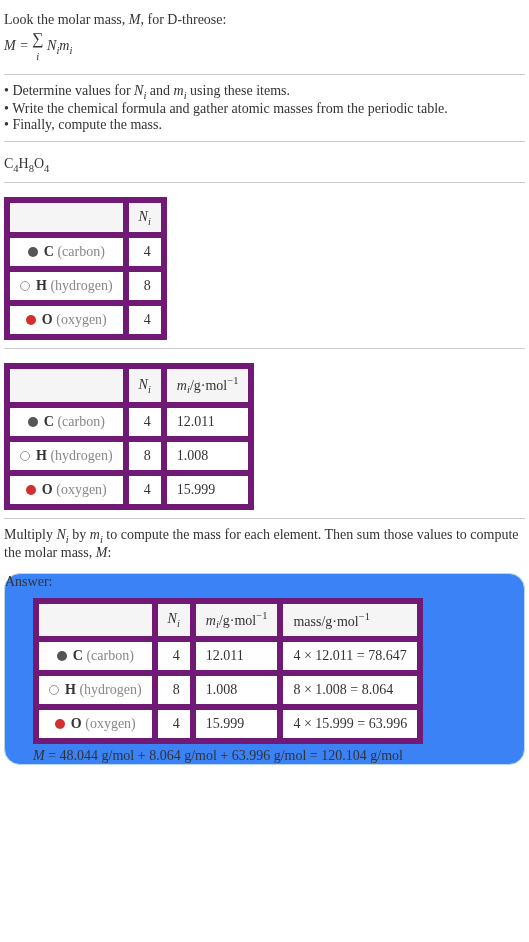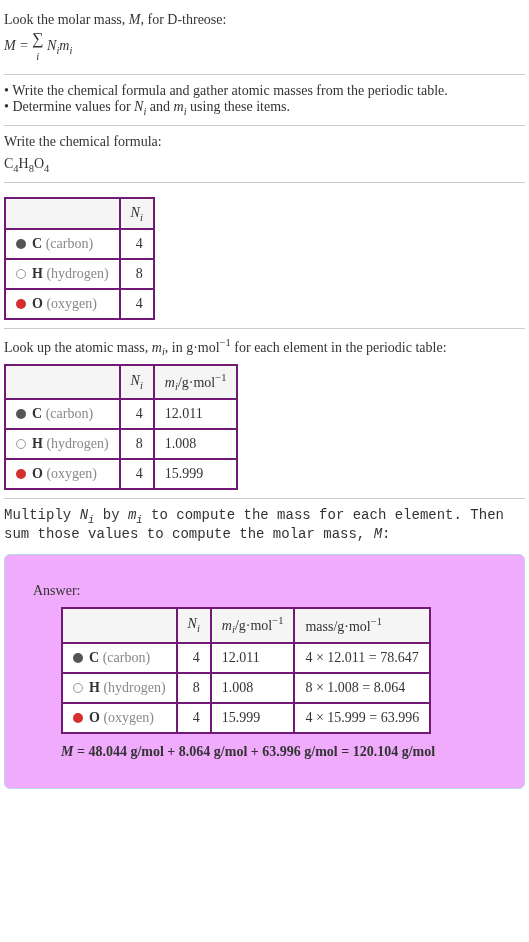--- a/index.html
+++ b/index.html
@@ -32,32 +32,33 @@
     }
     .sup {
       font-size: 0.75em;
       vertical-align: super;
     }
     table {
       border-collapse: collapse;
       margin-top: 6px;
     }
     th, td {
-      border: 2px solid #701a75;
+      border: 6px solid #701a75;
       padding: 6px 10px;
       text-align: left;
       font-weight: normal;
     }
     th {
       background: #f5f5f5;
     }
     .element-cell {
       display: flex;
       align-items: center;
       gap: 6px;
+      justify-content: center;
     }
     .dot {
       width: 10px;
       height: 10px;
       border-radius: 50%;
       display: inline-block;
       flex-shrink: 0;
     }
     .dot-c {
       background: #555;
@@ -66,38 +67,37 @@
       background: #fff;
       border: 1px solid #999;
     }
     .dot-o {
       background: #d32f2f;
     }
     .element-name {
       color: #888;
     }
     .answer-box {
-      background: #f0abfc;
+      background: #3b82f6;
       border: 1px solid #b8d8e8;
-      border-radius: 6px;
-      padding: 28px;
+      border-radius: 16px;
+      padding: 0;
       margin-top: 8px;
     }
     .answer-label {
       margin-bottom: 8px;
     }
     .answer-box table {
       background: #fff;
       margin-left: 28px;
     }
     .answer-final {
-      margin-top: 10px;
+      margin-top: 4px;
       margin-left: 28px;
       font-style: italic;
-      font-weight: bold;
     }
     .num-col {
       text-align: right;
     }
     .chem-formula {
       margin-top: 6px;
     }
   </style>
 </head>
 <body>
@@ -105,28 +105,28 @@
 <div class="section">
   <div>
     <span>Look the molar mass, </span><i>M</i><span>, for D-threose:</span>
   </div>
   <div class="formula">
     <span>M</span><span> = </span><span style="display:inline-block;vertical-align:middle;text-align:center;"><span style="font-size:16px;font-style:normal;">∑</span><br><span class="sub" style="vertical-align:baseline;">i</span></span><span> N</span><span class="sub">i</span><span>m</span><span class="sub">i</span>
   </div>
 </div>
 
 <div class="section">
-  <div>• Write the chemical formula and gather atomic masses from the periodic table.</div>
   <div>
     <span>• Determine values for </span><i>N</i><i class="sub">i</i><span> and </span><i>m</i><i class="sub">i</i><span> using these items.</span>
   </div>
-</div>
-
-<div class="section">
-  <div>Write the chemical formula:</div>
+  <div>• Write the chemical formula and gather atomic masses from the periodic table.</div>
+  <div>• Finally, compute the mass.</div>
+</div>
+
+<div class="section">
   <div class="chem-formula">
     <span>C</span><span class="sub">4</span><span>H</span><span class="sub">8</span><span>O</span><span class="sub">4</span>
   </div>
 </div>
 
 <div class="section">
   <table>
     <tbody>
         <tr>
       <th></th>
@@ -157,23 +157,20 @@
               <span><b>O</b> <span class="element-name">(oxygen)</span></span>
             </div>
           </td>
       <td class="num-col">4</td>
     </tr>
   </tbody>
     </table>
 </div>
 
 <div class="section">
-  <div>
-    <span>Look up the atomic mass, </span><i>m</i><i class="sub">i</i><span>, in g·mol</span><span class="sup">−1</span><span> for each element in the periodic table:</span>
-  </div>
   <table>
     <tbody>
         <tr>
       <th></th>
       <th><i>N</i><i class="sub">i</i></th>
       <th><i>m</i><i class="sub">i</i><span>/g·mol</span><span class="sup">−1</span></th>
     </tr>
     <tr>
       <td>
             <div class="element-cell">
@@ -201,21 +198,21 @@
               <span><b>O</b> <span class="element-name">(oxygen)</span></span>
             </div>
           </td>
       <td class="num-col">4</td>
       <td>15.999</td>
     </tr>
   </tbody>
     </table>
 </div>
 
-<div style="padding:8px 0 4px 0;font-family:Liberation Mono, monospace;">
+<div style="padding:8px 0 4px 0;">
   <div>
     <span>Multiply </span><i>N</i><i class="sub">i</i><span> by </span><i>m</i><i class="sub">i</i><span> to compute the mass for each element. Then sum those values to compute the molar mass, </span><i>M</i><span>:</span>
   </div>
 </div>
 
 <div class="answer-box">
   <div class="answer-label">Answer:</div>
   <table>
     <tbody>
         <tr>

